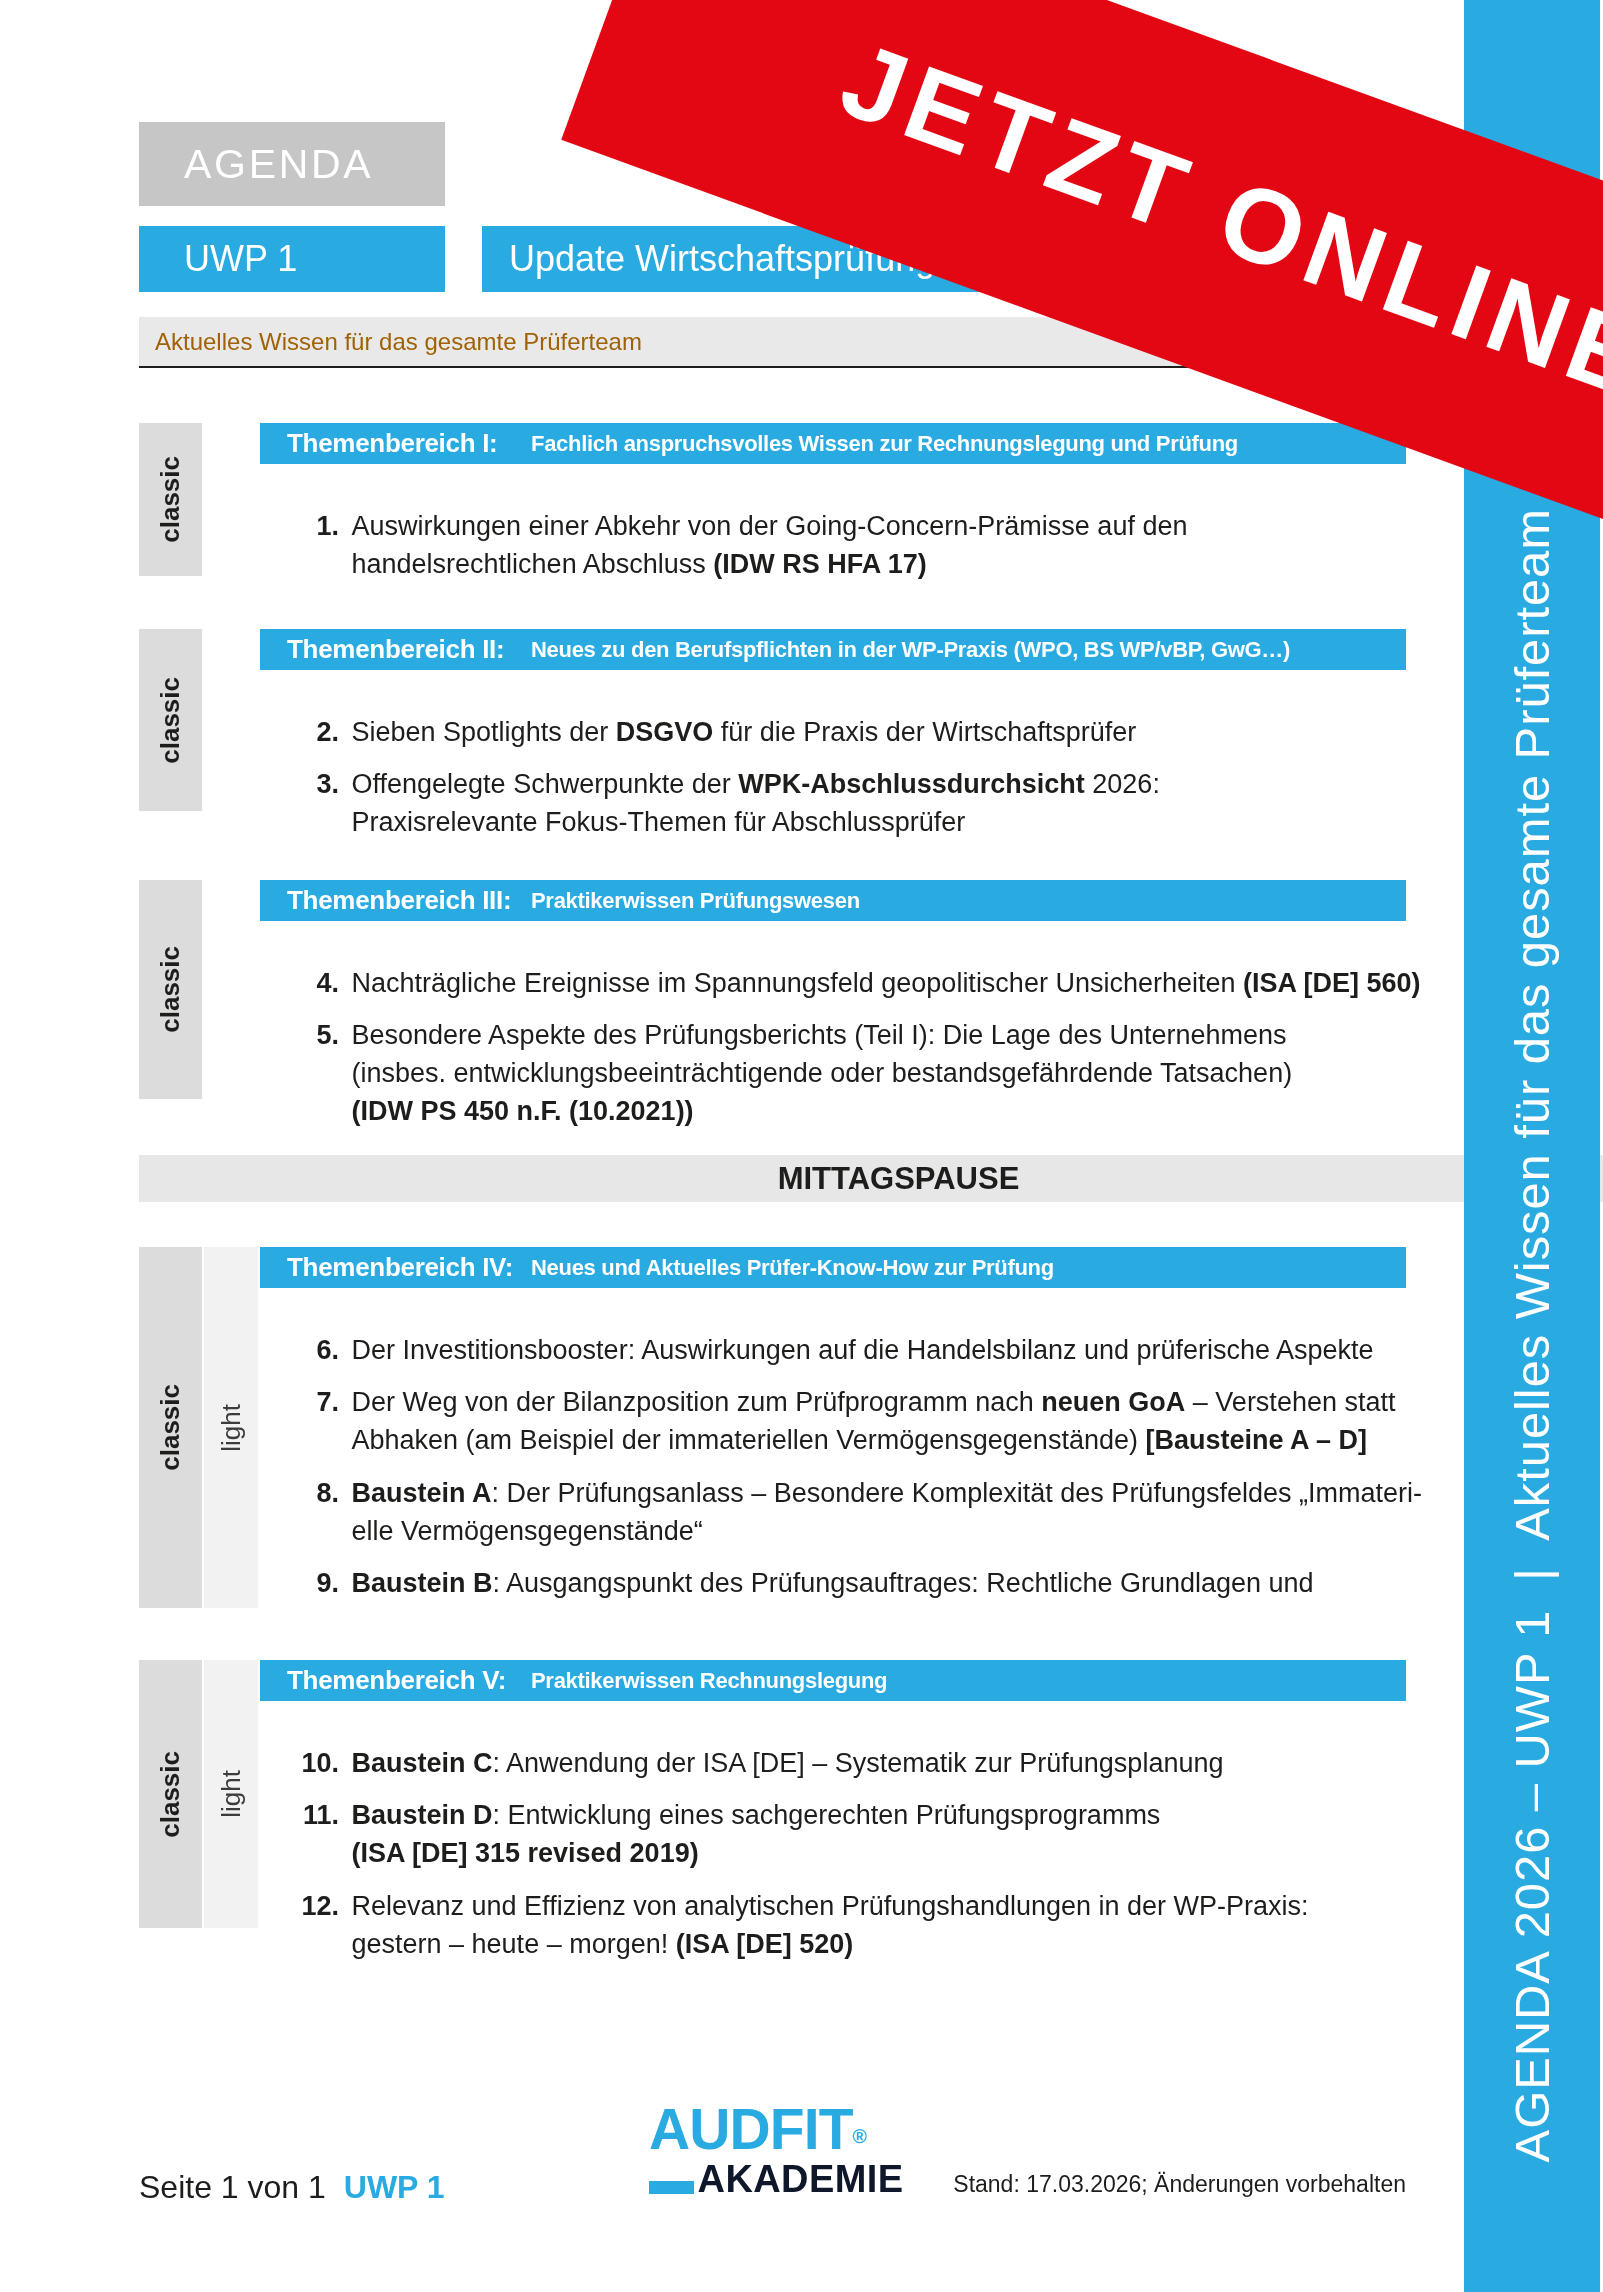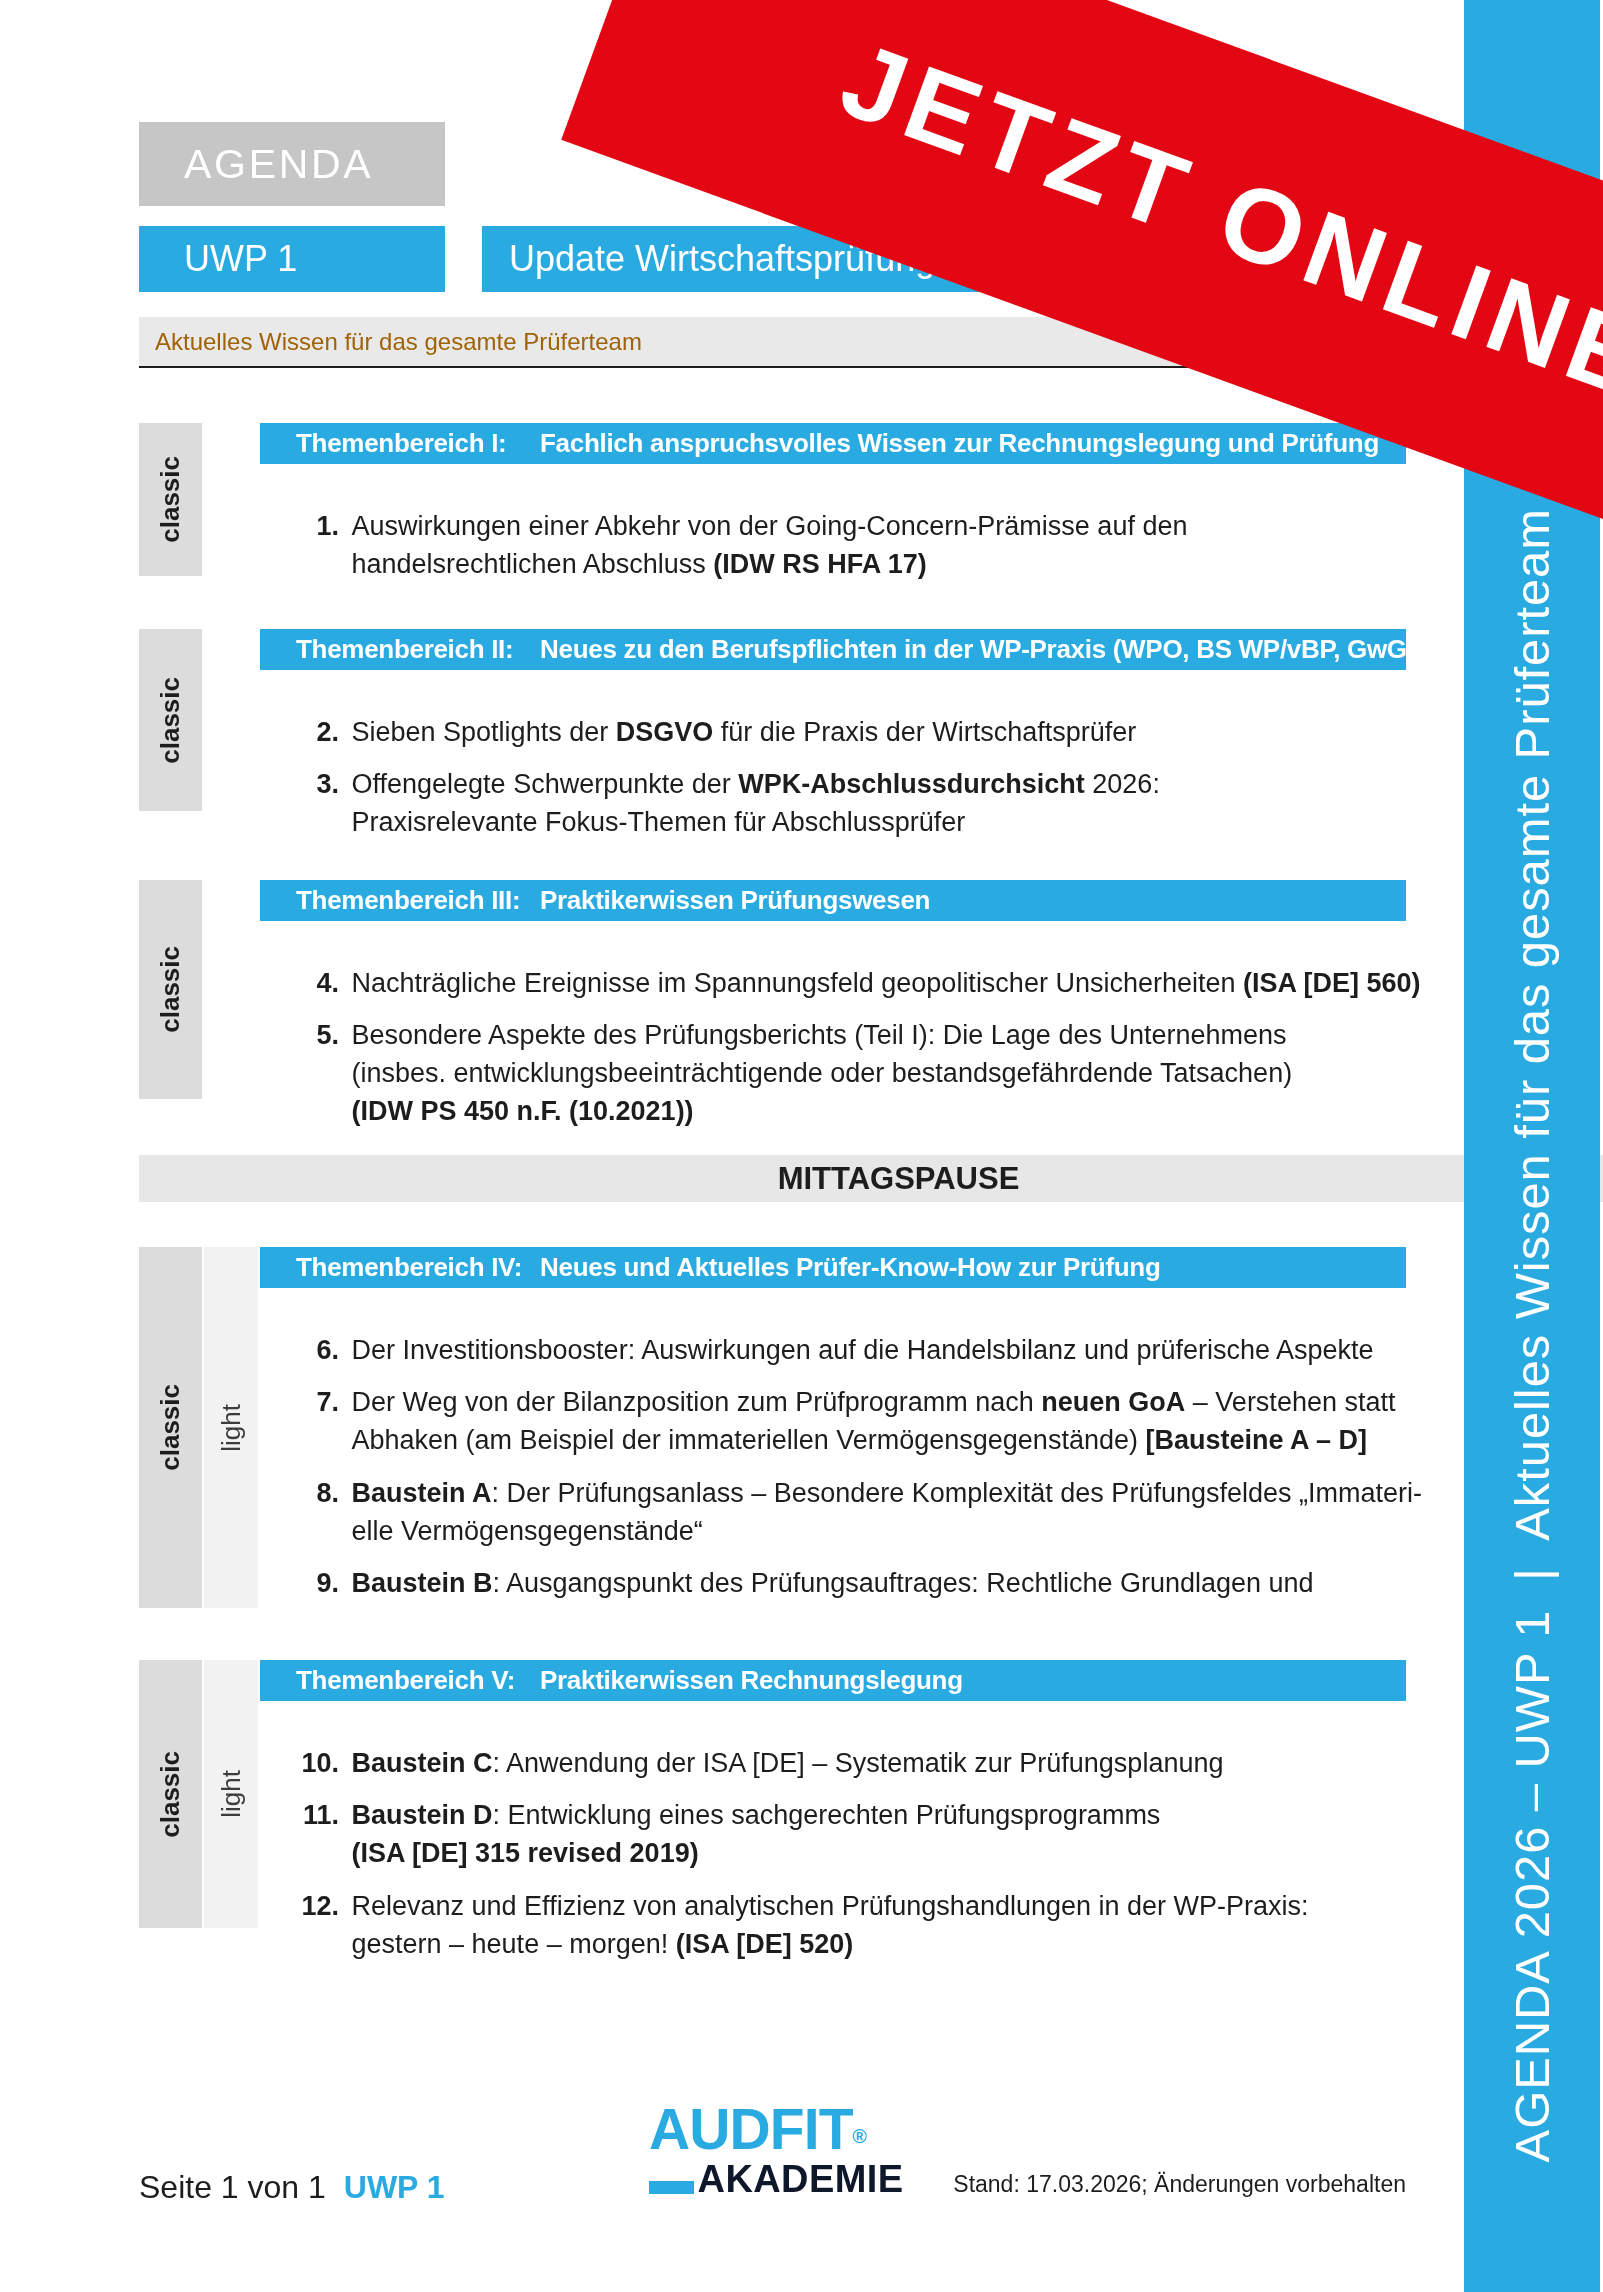--- a/index.html
+++ b/index.html
@@ -33,23 +33,23 @@
 
   
   .section{position:absolute;left:139px;width:1267px;}
   .tagbox{position:absolute;top:0;height:100%;display:flex;align-items:center;justify-content:center;}
   .tag-classic{left:0;width:63px;background:#dcdcdc;}
   .tag-light{left:65px;width:54px;background:#f2f2f2;}
   .tagbox span{writing-mode:vertical-rl;transform:rotate(180deg);font-size:26px;color:#1d1d1b;}
   .tag-classic span{font-weight:bold;}
   .tag-light span{font-weight:normal;color:#3c3c3c;}
   .sec-header{position:absolute;left:121px;right:0;top:0;height:41px;background:#29abe2;
-        display:flex;align-items:center;padding-left:36px;box-sizing:border-box;overflow:hidden;}
+        display:flex;align-items:center;padding-left:27px;box-sizing:border-box;overflow:hidden;}
   .sec-label{width:244px;flex:none;color:#fff;font-weight:bold;font-size:26px;letter-spacing:-0.3px;}
-  .sec-title{flex:1;color:#fff;font-weight:bold;font-size:26px;letter-spacing:-0.3px;white-space:nowrap;}
+  .sec-title{flex:1;color:#fff;font-weight:bold;font-size:22px;letter-spacing:-0.3px;white-space:nowrap;}
   .items{position:absolute;left:157px;right:9px;top:41px;padding-top:43px;}
   .item{display:flex;margin-bottom:14.3px;}
   .item .num{width:43px;flex:none;text-align:right;font-weight:bold;font-size:27px;line-height:38px;}
   .item .itext{margin-left:12.5px;flex:1;font-size:27px;line-height:38px;}
   .item .line{white-space:nowrap;}
   .item .b{font-weight:bold;}
 
   
   .break-bar{position:absolute;left:139px;top:1155px;width:1519px;height:47px;background:#e7e7e7;
         display:flex;align-items:center;justify-content:center;}

